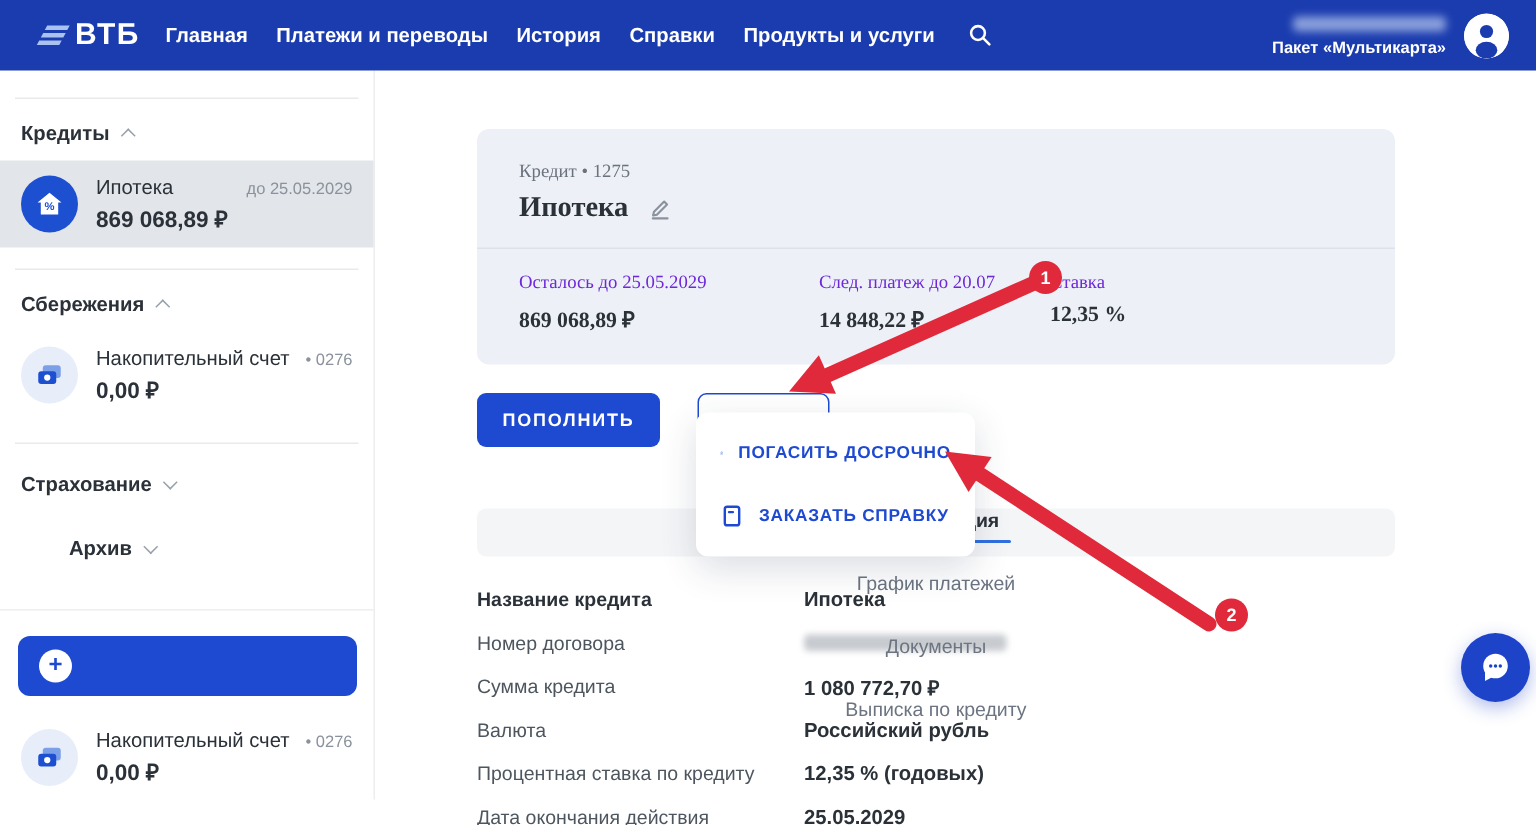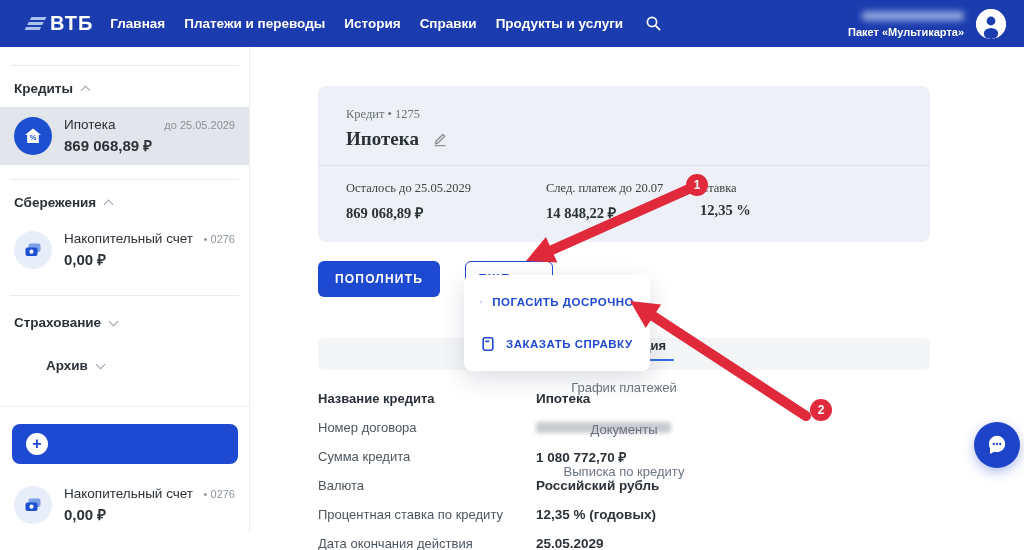--- a/index.html
+++ b/index.html
@@ -69,21 +69,21 @@
   .card-top { padding:21px 28px 15px; }
   .card-subtitle { font-size:12.5px; color:#6a727c; }
   .card-title-row { display:flex; align-items:center; gap:13px; margin-top:6px; }
   .card-title { font-size:19px; font-weight:bold; color:#2b3138; }
   .edit-btn { background:none; border:none; cursor:pointer; display:flex; padding:0; }
   .card-divider { height:1px; background:#dde2ea; }
   .card-stats { display:flex; padding:15px 28px 20px; }
   .stat-col:nth-child(1) { width:200px; }
   .stat-col:nth-child(2) { width:154px; }
   .stat-col:nth-child(3) { flex:1; }
-  .stat-label { font-size:12.5px; color:#404040; }
+  .stat-label { font-size:12.5px; color:#6d28d9; }
   .stat-value { font-size:14.5px; font-weight:bold; color:#2b3138; margin-top:6px; }
 
   .actions-row { display:flex; gap:25px; margin-top:19px; }
   .topup-btn {
     width:122px; height:36px; background:#1e4ad1; color:#fff; border:none; border-radius:6px;
     font-family:inherit; font-size:12px; font-weight:bold; letter-spacing:1.2px; cursor:pointer;
   }
   .more-btn {
     width:88px; height:35px; background:#fff; border:1px solid #1e4ad1; border-radius:6px;
     color:#1e4ad1; font-family:inherit; font-size:12px; font-weight:bold; letter-spacing:1.2px;

